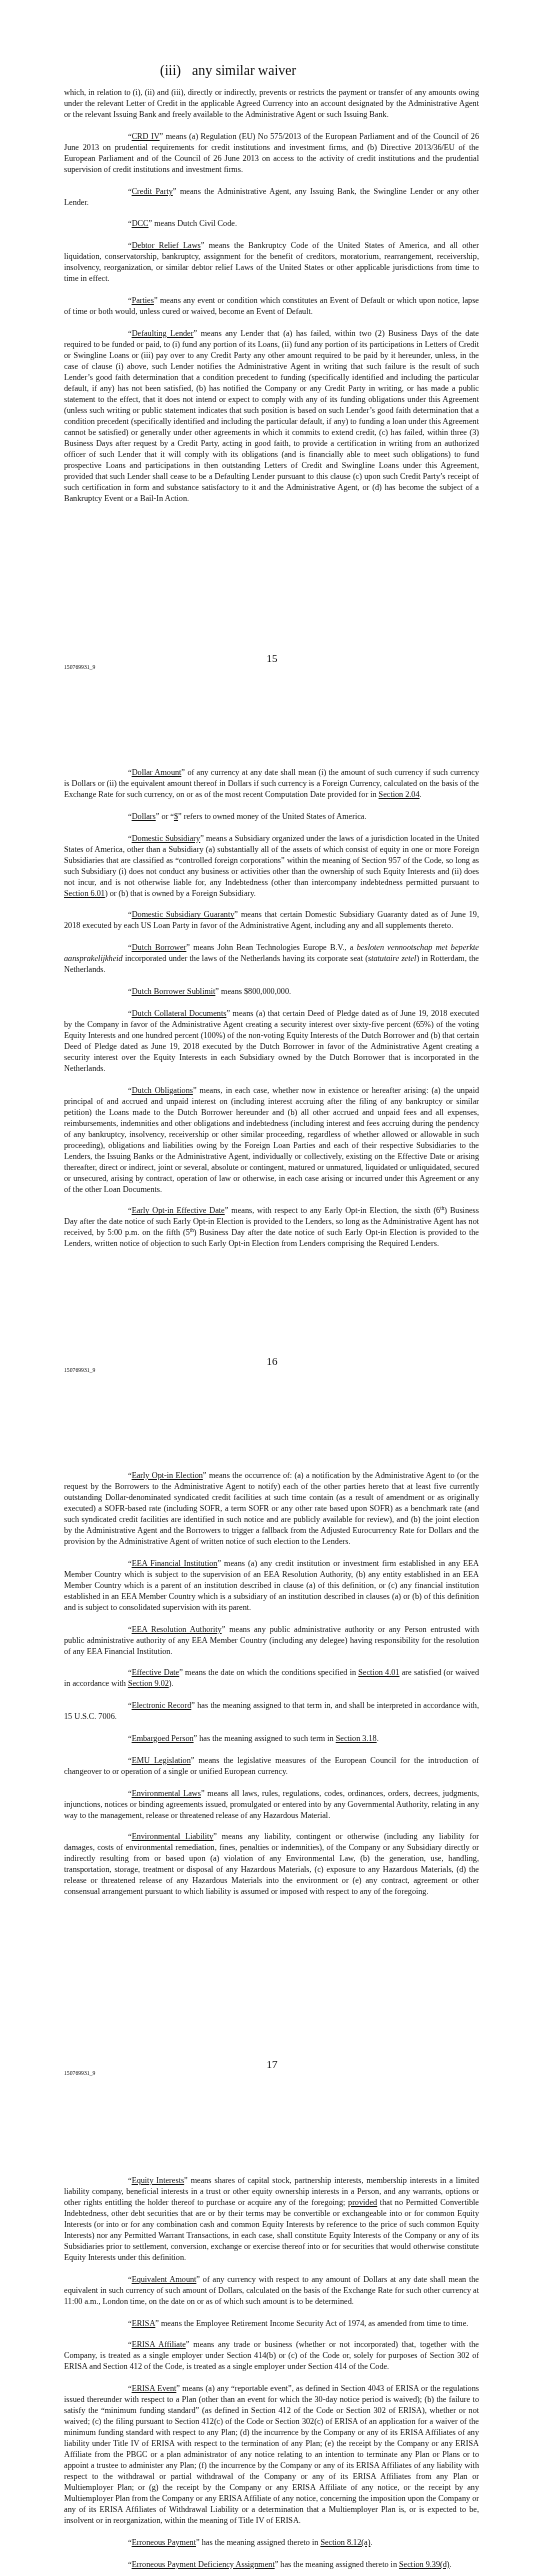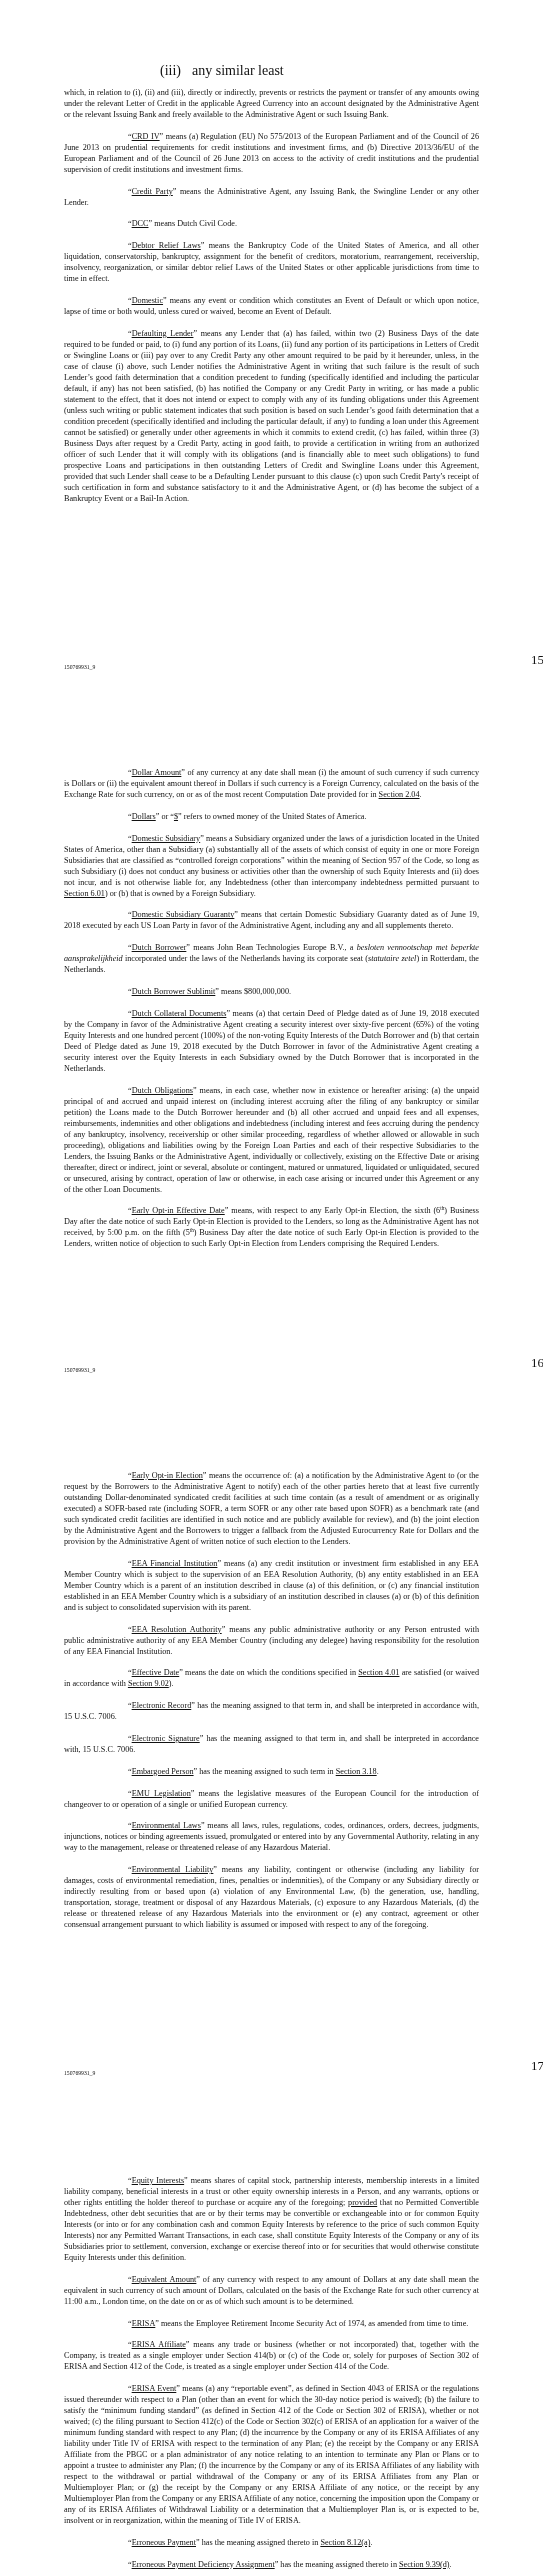--- a/index.html
+++ b/index.html
@@ -9,39 +9,39 @@
   .page-body { position: absolute; left: 64px; width: 415px; }
   .para { margin: 0 0 10.8px 0; font-size: 8.2px; line-height: 11px; text-align: justify;
           text-indent: 64px; }
   .para.noindent { text-indent: 0; }
   .sub-item { position: relative; height: 11.3px; margin-bottom: 10.8px; font-size: 14px; line-height: 11.3px; }
   .sub-item .num { position: absolute; left: 96px; }
   .sub-item .txt { position: absolute; left: 128px; }
   .u { text-decoration: underline; text-underline-offset: 1px; }
   .i { font-style: italic; }
   sup { font-size: 5.2px; line-height: 0; vertical-align: 3.1px; }
-  .page-num { position: absolute; left: 0; width: 544px; text-align: right; font-size: 13px; }
+  .page-num { position: absolute; left: 0; width: 544px; text-align: center; font-size: 11px; }
   .doc-id { position: absolute; left: 64px; font-size: 5.7px; }
 </style>
 </head>
 <body>
 
 <div class="page" style="top:0px;">
   <div class="page-body" style="top:65px;">
     <div class="sub-item">
       <span class="num" style="left:96px;">(iii)</span>
-      <span class="txt" style="left:128px;">any similar least</span>
+      <span class="txt" style="left:128px;">any similar waiver</span>
     </div>
     <div class="para-container">
         <p class="para noindent"><span>which, in relation to (i), (ii) and (iii), directly or indirectly, prevents or restricts the payment or transfer of any amounts owing under the relevant Letter of Credit in the applicable Agreed Currency into an account designated by the Administrative Agent or the relevant Issuing Bank and freely available to the Administrative Agent or such Issuing Bank.</span></p>
         <p class="para"><span>“</span><span class="u">CRD IV</span><span>” means (a) Regulation (EU) No 575/2013 of the European Parliament and of the Council of 26 June 2013 on prudential requirements for credit institutions and investment firms, and (b) Directive 2013/36/EU of the European Parliament and of the Council of 26 June 2013 on access to the activity of credit institutions and the prudential supervision of credit institutions and investment firms.</span></p>
         <p class="para"><span>“</span><span class="u">Credit Party</span><span>” means the Administrative Agent, any Issuing Bank, the Swingline Lender or any other Lender.</span></p>
         <p class="para"><span>“</span><span class="u">DCC</span><span>” means Dutch Civil Code.</span></p>
         <p class="para"><span>“</span><span class="u">Debtor Relief Laws</span><span>” means the Bankruptcy Code of the United States of America, and all other liquidation, conservatorship, bankruptcy, assignment for the benefit of creditors, moratorium, rearrangement, receivership, insolvency, reorganization, or similar debtor relief Laws of the United States or other applicable jurisdictions from time to time in effect.</span></p>
-        <p class="para"><span>“</span><span class="u">Domestic</span><span>” means any event or condition which constitutes an Event of Default or which upon notice, lapse of time or both would, unless cured or waived, become an Event of Default.</span></p>
+        <p class="para"><span>“</span><span class="u">Parties</span><span>” means any event or condition which constitutes an Event of Default or which upon notice, lapse of time or both would, unless cured or waived, become an Event of Default.</span></p>
         <p class="para"><span>“</span><span class="u">Defaulting Lender</span><span>” means any Lender that (a) has failed, within two (2) Business Days of the date required to be funded or paid, to (i) fund any portion of its Loans, (ii) fund any portion of its participations in Letters of Credit or Swingline Loans or (iii) pay over to any Credit Party any other amount required to be paid by it hereunder, unless, in the case of clause (i) above, such Lender notifies the Administrative Agent in writing that such failure is the result of such Lender’s good faith determination that a condition precedent to funding (specifically identified and including the particular default, if any) has not been satisfied, (b) has notified the Company or any Credit Party in writing, or has made a public statement to the effect, that it does not intend or expect to comply with any of its funding obligations under this Agreement (unless such writing or public statement indicates that such position is based on such Lender’s good faith determination that a condition precedent (specifically identified and including the particular default, if any) to funding a loan under this Agreement cannot be satisfied) or generally under other agreements in which it commits to extend credit, (c) has failed, within three (3) Business Days after request by a Credit Party, acting in good faith, to provide a certification in writing from an authorized officer of such Lender that it will comply with its obligations (and is financially able to meet such obligations) to fund prospective Loans and participations in then outstanding Letters of Credit and Swingline Loans under this Agreement, provided that such Lender shall cease to be a Defaulting Lender pursuant to this clause (c) upon such Credit Party’s receipt of such certification in form and substance satisfactory to it and the Administrative Agent, or (d) has become the subject of a Bankruptcy Event or a Bail-In Action.</span></p>
       </div>
   </div>
   <div class="page-num" style="top:652px;">15</div>
   <div class="doc-id" style="top:664px;">150769931_9</div>
 </div>
 
 <div class="page" style="top:703px;">
   <div class="page-body" style="top:64px;">
     <div class="para-container">
@@ -61,21 +61,20 @@
 </div>
 
 <div class="page" style="top:1406px;padding-left:44px;">
   <div class="page-body" style="top:64px;">
     <div class="para-container">
         <p class="para"><span>“</span><span class="u">Early Opt-in Election</span><span>” means the occurrence of: (a) a notification by the Administrative Agent to (or the request by the Borrowers to the Administrative Agent to notify) each of the other parties hereto that at least five currently outstanding Dollar-denominated syndicated credit facilities at such time contain (as a result of amendment or as originally executed) a SOFR-based rate (including SOFR, a term SOFR or any other rate based upon SOFR) as a benchmark rate (and such syndicated credit facilities are identified in such notice and are publicly available for review), and (b) the joint election by the Administrative Agent and the Borrowers to trigger a fallback from the Adjusted Eurocurrency Rate for Dollars and the provision by the Administrative Agent of written notice of such election to the Lenders.</span></p>
         <p class="para"><span>“</span><span class="u">EEA Financial Institution</span><span>” means (a) any credit institution or investment firm established in any EEA Member Country which is subject to the supervision of an EEA Resolution Authority, (b) any entity established in an EEA Member Country which is a parent of an institution described in clause (a) of this definition, or (c) any financial institution established in an EEA Member Country which is a subsidiary of an institution described in clauses (a) or (b) of this definition and is subject to consolidated supervision with its parent.</span></p>
         <p class="para"><span>“</span><span class="u">EEA Resolution Authority</span><span>” means any public administrative authority or any Person entrusted with public administrative authority of any EEA Member Country (including any delegee) having responsibility for the resolution of any EEA Financial Institution.</span></p>
         <p class="para"><span>“</span><span class="u">Effective Date</span><span>” means the date on which the conditions specified in </span><span class="u">Section 4.01</span><span> are satisfied (or waived in accordance with </span><span class="u">Section 9.02</span><span>).</span></p>
         <p class="para"><span>“</span><span class="u">Electronic Record</span><span>” has the meaning assigned to that term in, and shall be interpreted in accordance with, 15 U.S.C. 7006.</span></p>
-        <p class="para"><span>“</span><span class="u">Electronic Signature</span><span>” has the meaning assigned to that term in, and shall be interpreted in accordance with, 15 U.S.C. 7006.</span></p>
         <p class="para"><span>“</span><span class="u">Embargoed Person</span><span>” has the meaning assigned to such term in </span><span class="u">Section 3.18</span><span>.</span></p>
         <p class="para"><span>“</span><span class="u">EMU Legislation</span><span>” means the legislative measures of the European Council for the introduction of changeover to or operation of a single or unified European currency.</span></p>
         <p class="para"><span>“</span><span class="u">Environmental Laws</span><span>” means all laws, rules, regulations, codes, ordinances, orders, decrees, judgments, injunctions, notices or binding agreements issued, promulgated or entered into by any Governmental Authority, relating in any way to the management, release or threatened release of any Hazardous Material.</span></p>
         <p class="para"><span>“</span><span class="u">Environmental Liability</span><span>” means any liability, contingent or otherwise (including any liability for damages, costs of environmental remediation, fines, penalties or indemnities), of the Company or any Subsidiary directly or indirectly resulting from or based upon (a) violation of any Environmental Law, (b) the generation, use, handling, transportation, storage, treatment or disposal of any Hazardous Materials, (c) exposure to any Hazardous Materials, (d) the release or threatened release of any Hazardous Materials into the environment or (e) any contract, agreement or other consensual arrangement pursuant to which liability is assumed or imposed with respect to any of the foregoing.</span></p>
       </div>
   </div>
   <div class="page-num" style="top:652px;">17</div>
   <div class="doc-id" style="top:664px;">150769931_9</div>
 </div>
 

